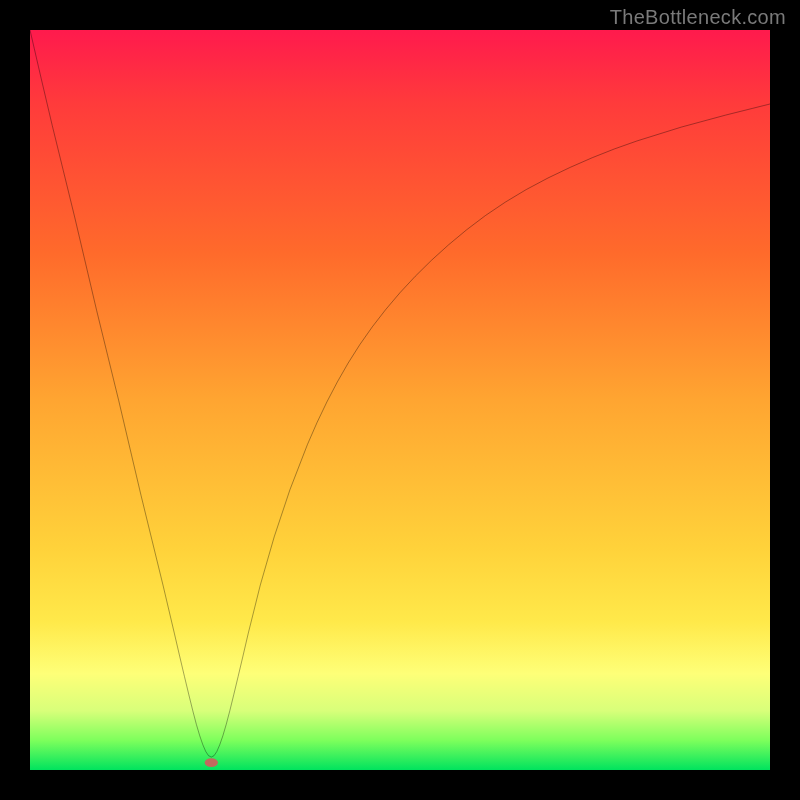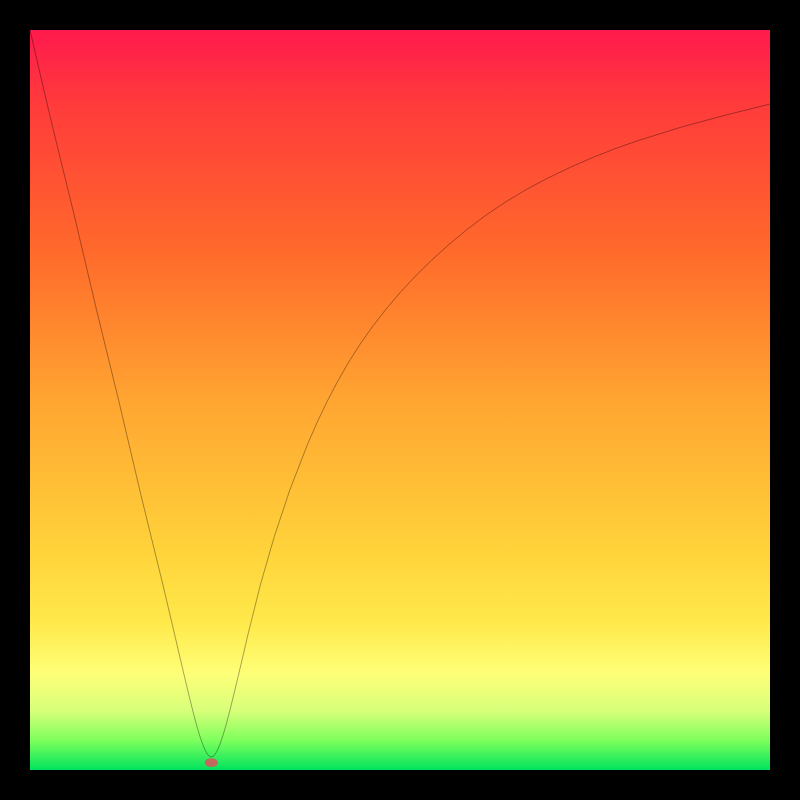--- a/index.html
+++ b/index.html
@@ -59,20 +59,21 @@
     color: #7a7a7a;
     font-size: 20px;
     font-weight: 500;
     letter-spacing: 0.3px;
   }
 </style>
 </head>
 <body>
 
 <div class="frame">
+  <div class="watermark">TheBottleneck.com</div>
 
   <div class="plot">
     <div class="gradient"></div>
 
     <svg class="curve" viewBox="0 0 100 100" preserveAspectRatio="none">
       <path d="M 0 0 Q 0 0 1.5 6.5 Q 3 13 4.5 19 Q 6 25 7.5 31.5 Q 9 38 10.5 44 Q 12 50 13.5 56.5 Q 15 63 16.5 69 Q 18 75 19.5 81.5 Q 21 88 22 92 Q 23 96 23.75 97.5 Q 24.5 99 25.25 97.5 Q 26 96 27 92 Q 28 88 29.5 81.5 Q 31 75 33 68.5 Q 35 62 37.5 56 Q 40 50 43 45 Q 46 40 50 35.5 Q 54 31 59 27 Q 64 23 70 20 Q 76 17 82 15 Q 88 13 94 11.5 T 100 10" fill="none" stroke="#000000" stroke-width="0.35" vector-effect="non-scaling-stroke"></path>
       <ellipse cx="24.5" cy="99" rx="0.9" ry="0.6" fill="#c06a5e"></ellipse>
     </svg>
   </div>
 </div>

